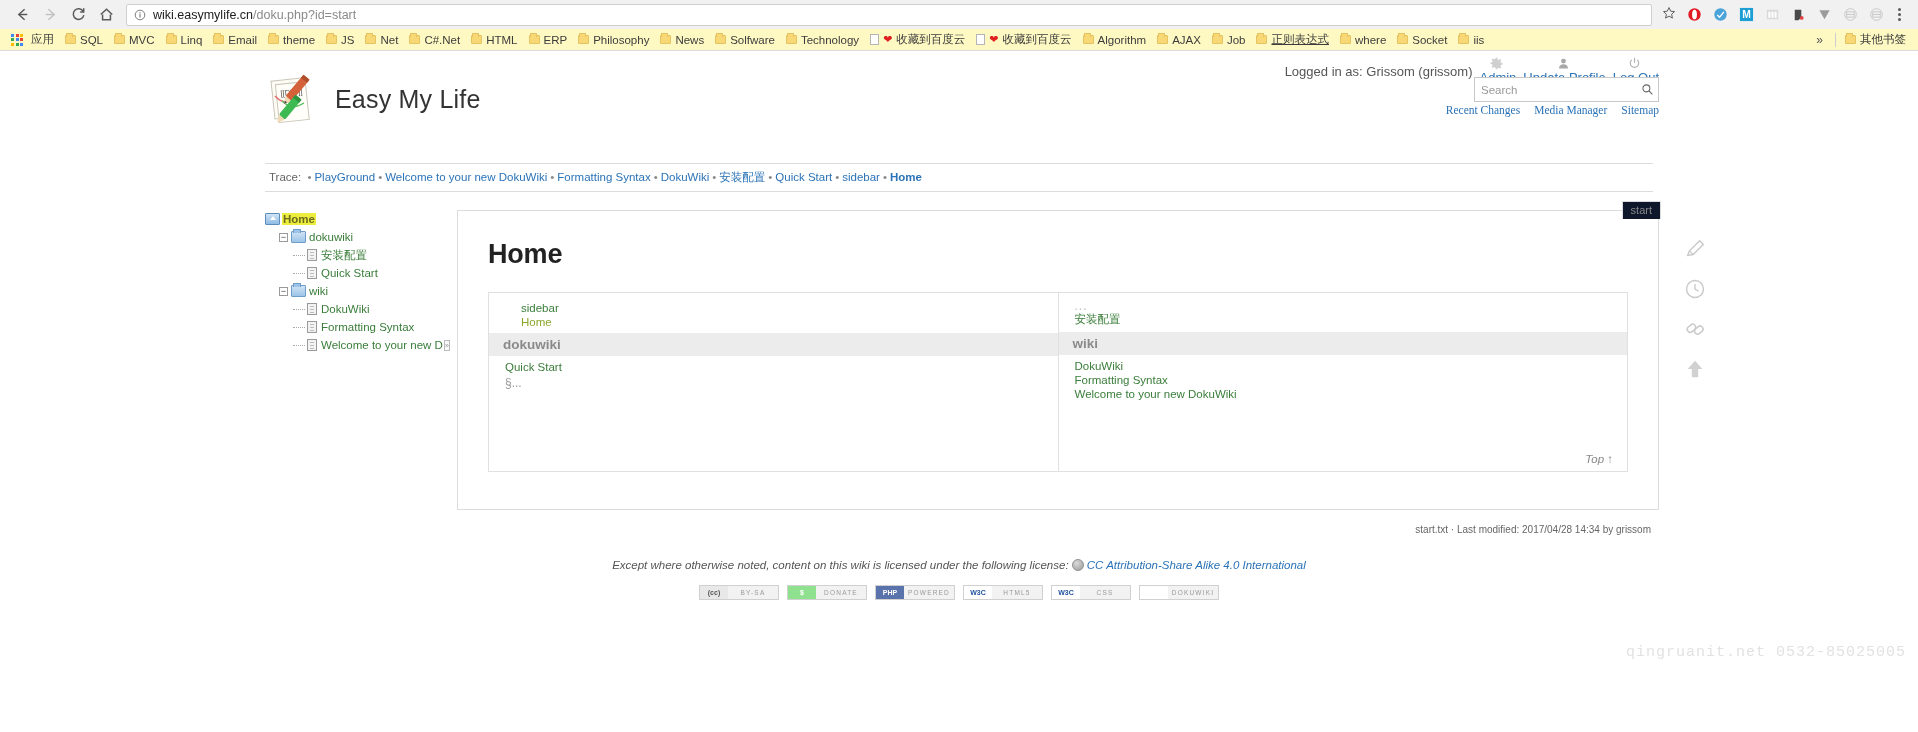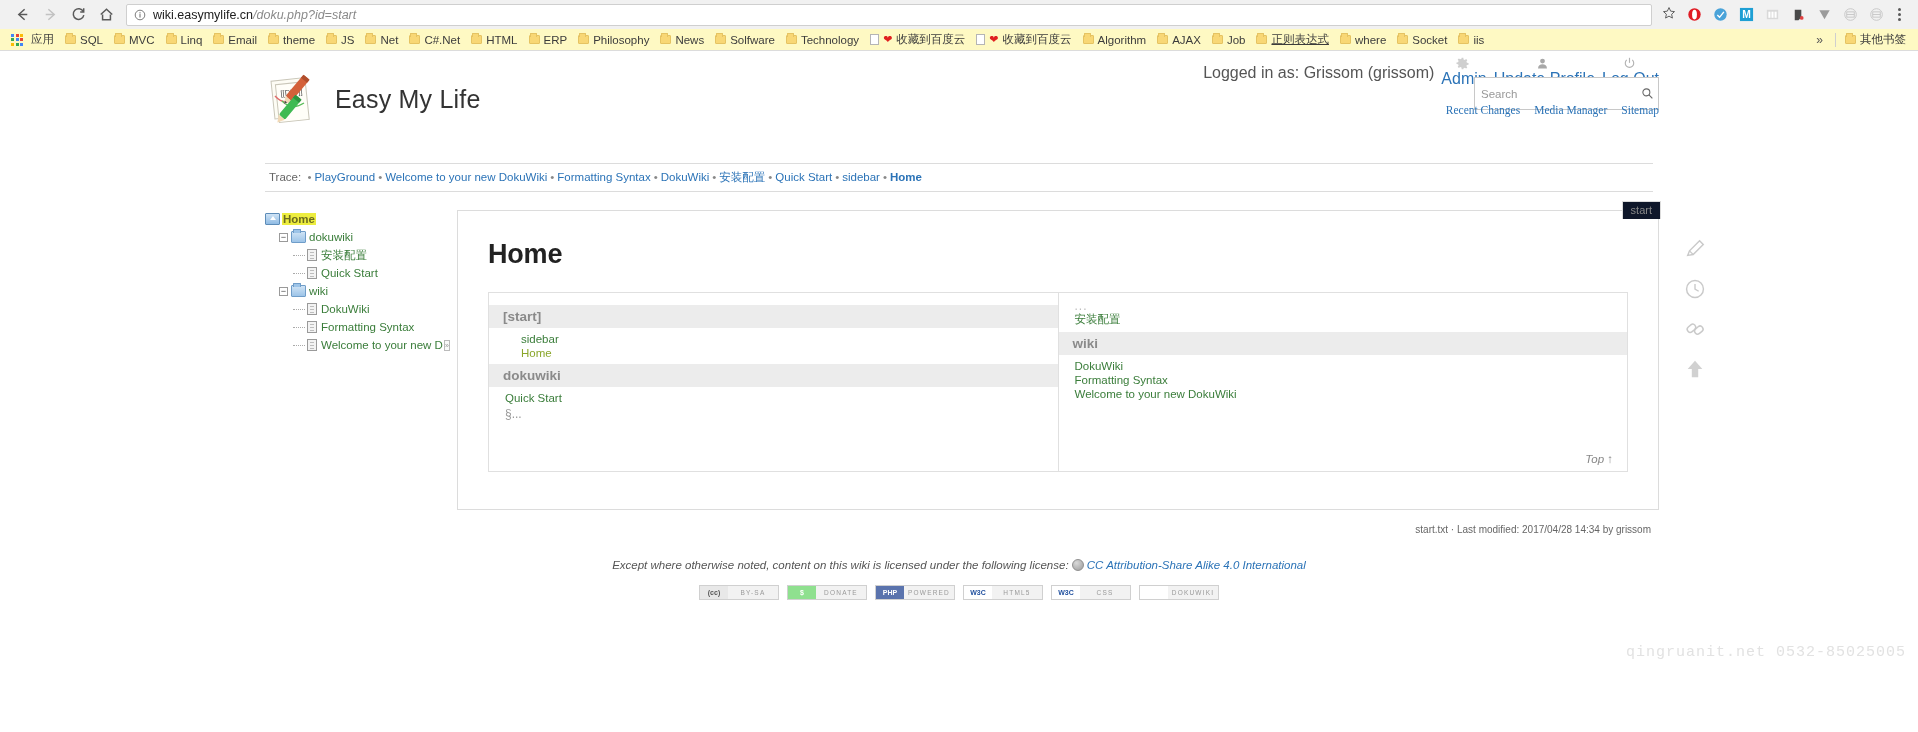--- a/index.html
+++ b/index.html
@@ -28,21 +28,21 @@
   .nav-btn svg { display:block; }
 
   .omnibox {
     flex:1 1 auto; height:22px; margin:0 6px 0 6px;
     background:#fff; border:1px solid #cfcfcf; border-radius:2px;
     display:flex; align-items:center; padding:0 7px;
     font-size:12.5px; color:#202020;
   }
   .omnibox .info-icon { margin-right:7px; display:flex; align-items:center; color:#6e6e6e; }
   .url-domain { color:#202020; }
-  .url-path { color:#8a8a8a;font-style:italic; }
+  .url-path { color:#8a8a8a; }
   .star { width:22px; text-align:center; color:#5a5a5a; font-size:14px; }
 
   .ext-icons { display:flex; align-items:center; gap:2px; padding-left:2px;}
   .ext-icon {
     width:24px; height:24px; display:flex; align-items:center; justify-content:center;
     font-size:13px;
   }
   .menu-dots { width:22px; display:flex; flex-direction:column; align-items:center; justify-content:center; gap:2px;}
   .menu-dots i { width:3px; height:3px; background:#5a5a5a; border-radius:50%; display:block; }
 
@@ -95,29 +95,29 @@
 
   
   .dw-header { position:relative; padding-top:10px; height:112px; }
   .logo-wrap {
     position:absolute; left:6px; top:20px; display:flex; align-items:center; gap:14px;
   }
   .dw-logo { width:56px; height:56px; position:relative; }
   .dw-title { font-size:25px; color:#333; font-weight:400; letter-spacing:.2px; }
 
   .user-line {
-    position:absolute; right:0; top:6px; font-size:16px; color:#555;
+    position:absolute; right:0; top:6px; font-size:13px; color:#555;
     display:flex; align-items:center; gap:7px; white-space:nowrap;
   }
   .user-line a { color:#2b73b7; text-decoration:none; }
   .user-line .uicon { display:inline-flex; align-items:center; margin-right:3px; vertical-align:-2px;}
   .ugroup { display:flex; align-items:center;flex-direction:column; }
 
   .search-box {
-    position:absolute; right:0; top:26px; width:185px; height:33px;
+    position:absolute; right:0; top:26px; width:185px; height:25px;
     border:1px solid #c8c8c8; background:#fff; display:flex; align-items:center;
     padding:0 4px;
   }
   .search-box input {
     border:0; outline:0; flex:1; font-size:11.5px; color:#333;
     font-family:"Liberation Sans", sans-serif; background:transparent;
   }
   .search-box input::placeholder { color:#999; }
   .search-btn { width:14px; display:flex; align-items:center; justify-content:center; color:#555;}
 
@@ -621,21 +621,20 @@
 
       <div class="content-wrap">
         <div class="page-tab">start</div>
 
         <div class="content-card">
           <h1 class="content-h1">Home</h1>
 
           <div class="index-box">
 
             <div class="idx-col left">
-              <div class="idx-head">[start]</div>
               <div id="idx-left-items">
                   <div class="idx-item"><a>sidebar</a></div>
                   <div class="idx-item"><a class="highlight">Home</a></div>
                 </div>
               <div class="idx-head">dokuwiki</div>
               <div id="idx-left-items2">
                   <div class="idx-item lvl1"><a>Quick Start</a></div>
                 </div>
               <div class="idx-sect">§...</div>
             </div>

